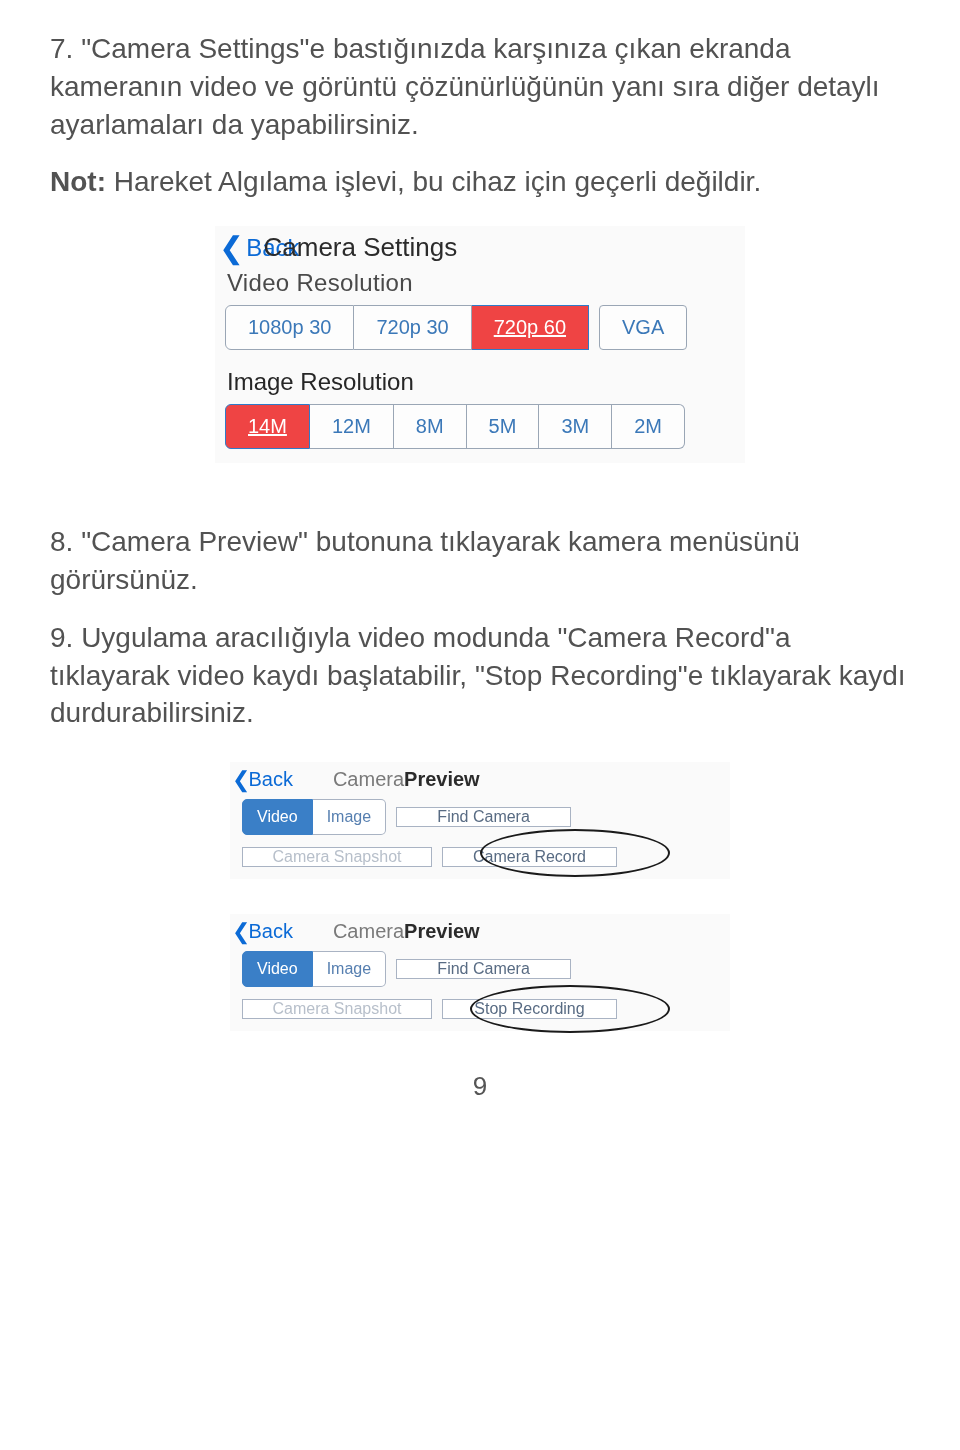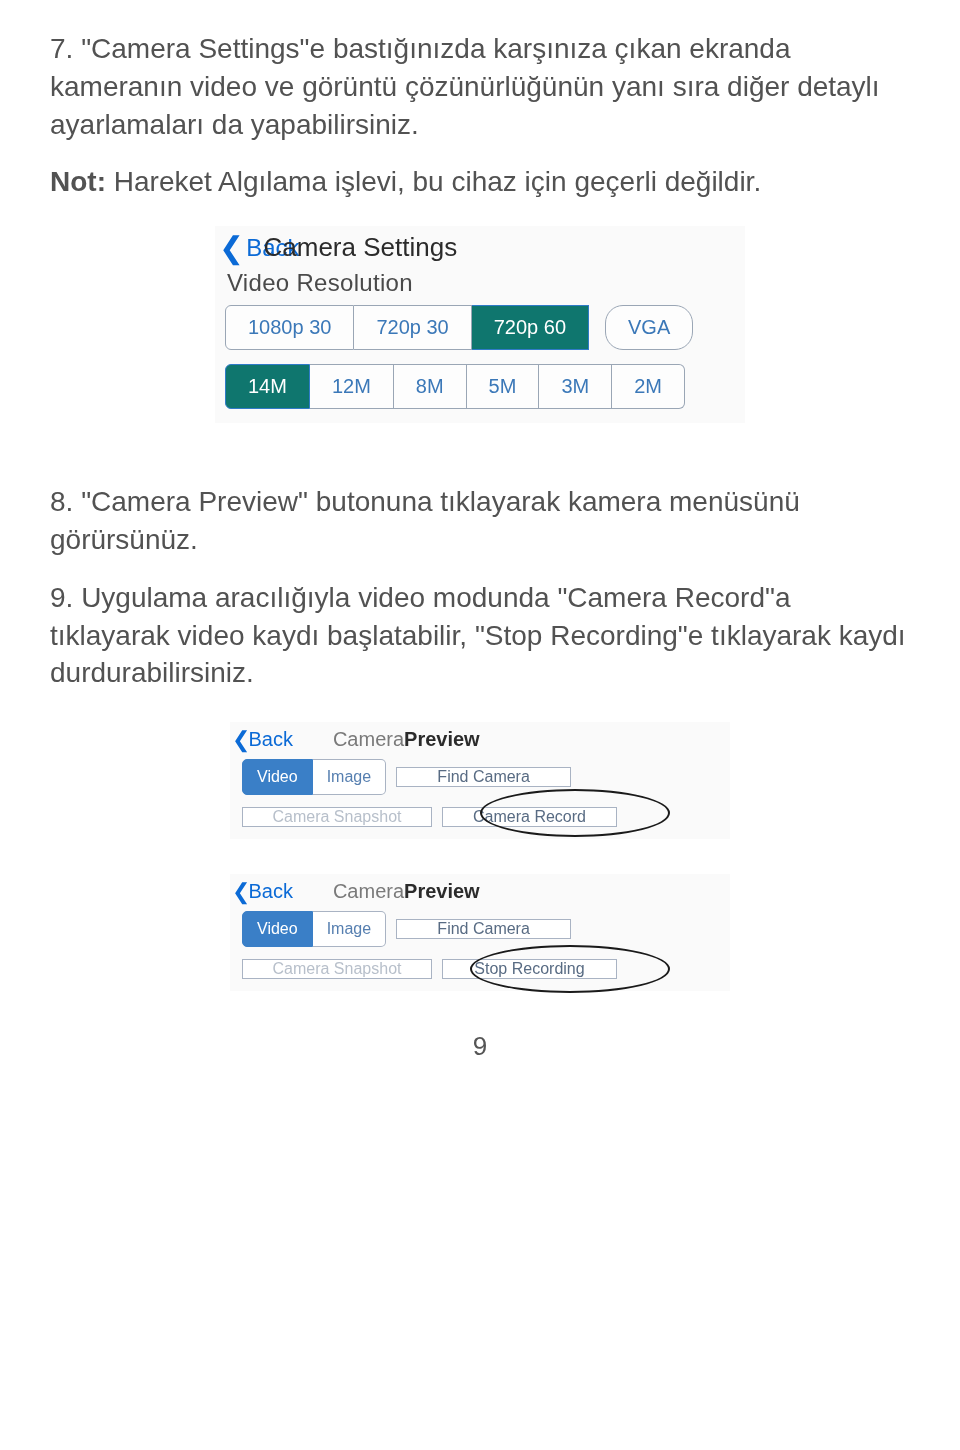--- a/index.html
+++ b/index.html
@@ -77,28 +77,29 @@
       color: #3b78b8;
       font-size: 20px;
       padding: 10px 22px;
       text-align: center;
       min-width: 60px;
     }
     .seg + .seg { border-left: none; }
     .seg.first { border-top-left-radius: 6px; border-bottom-left-radius: 6px; }
     .seg.last  { border-top-right-radius: 6px; border-bottom-right-radius: 6px; }
     .seg.selected {
-      background: #0f766e;
+      background: #ef4444;
       color: #fff;
       border-color: #2f7bc8;
+      text-decoration: underline;
     }
     .seg.detached-last {
-      margin-left: 16px;
+      margin-left: 10px;
       border-left: 1px solid #9aa6b5;
-      border-radius: 18px;
+      border-radius: 4px;
     }
 
     
     .shot-preview-wrap {
       width: 500px;
       margin: 30px auto 0;
     }
     .shot-preview {
       background: #fafafa;
       padding-bottom: 6px;
@@ -187,20 +188,21 @@
   </div>
 
   <div class="section-label clipped">Video Resolution</div>
   <div class="seg-row">
     <div class="seg first">1080p 30</div>
     <div class="seg">720p 30</div>
     <div class="seg selected">720p 60</div>
     <div class="seg detached-last">VGA</div>
   </div>
 
+  <div class="section-label">Image Resolution</div>
   <div class="seg-row">
     <div class="seg first selected">14M</div>
     <div class="seg">12M</div>
     <div class="seg">8M</div>
     <div class="seg">5M</div>
     <div class="seg">3M</div>
     <div class="seg last">2M</div>
   </div>
 </div>
 

